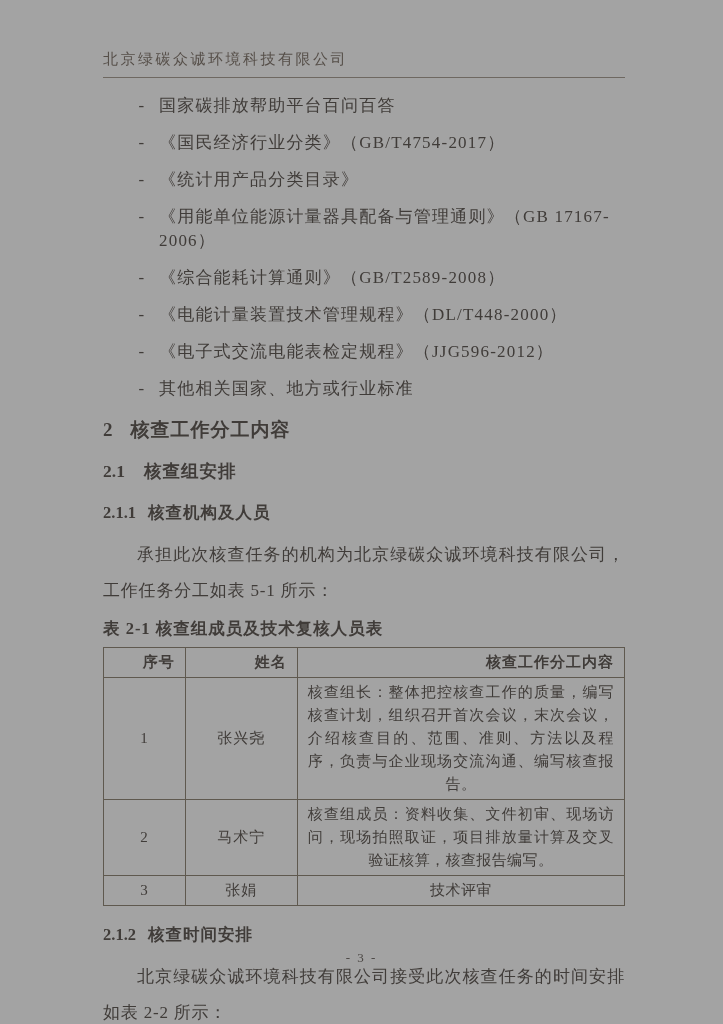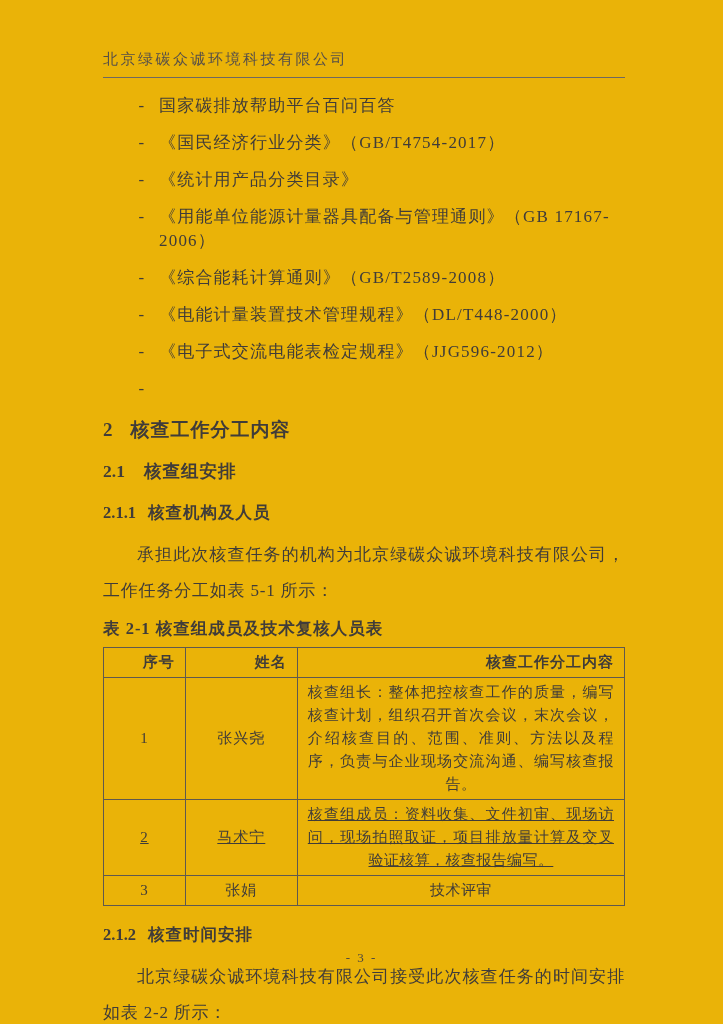--- a/index.html
+++ b/index.html
@@ -2,21 +2,21 @@
 <html><head>
 <meta charset="utf-8">
 <style>
   * { margin: 0; padding: 0; box-sizing: border-box; }
   html, body { background: #ffffff; }
   .page {
     position: relative;
     width: 723px;
     height: 1024px;
     margin: 0 auto;
-    background: #eab308;
+    background: #a3a3a3;
     font-family: "Liberation Serif", "DejaVu Serif", serif;
     color: #403c39;
     overflow: hidden;
   }
   .inner {
     padding: 50px 98px 0 103px;
   }
   
   .doc-header {
     display: flex;
@@ -95,21 +95,21 @@
     height: 30px;
   }
   td.cell-center { text-align: center; letter-spacing: 1px; }
   td.cell-duty {
     text-align: justify;
     text-align-last: center;
     letter-spacing: 0.4px;
     padding: 5px 10px;
   }
   tr.row-1 td { height: 95px; }
-  tr.row-2 td { height: 73px; text-decoration: underline; }
+  tr.row-2 td { height: 73px; }
   tr.row-3 td { height: 29px; }
   
   .page-footer {
     position: absolute;
     left: 0;
     bottom: 58px;
     width: 100%;
     text-align: center;
     font-size: 13px;
     color: #4a4643;
@@ -150,20 +150,21 @@
       <li>
         <span class="dash">-</span>
         <span>《电能计量装置技术管理规程》（DL/T448-2000）</span>
       </li>
       <li>
         <span class="dash">-</span>
         <span>《电子式交流电能表检定规程》（JJG596-2012）</span>
       </li>
       <li>
         <span class="dash">-</span>
+        <span>其他相关国家、地方或行业标准</span>
       </li>
     </ul>
 
     <div class="h-l1">
       <span class="num">2</span><span>核查工作分工内容</span>
     </div>
 
     <div class="h-l2">
       <span class="num">2.1</span><span>核查组安排</span>
     </div>

